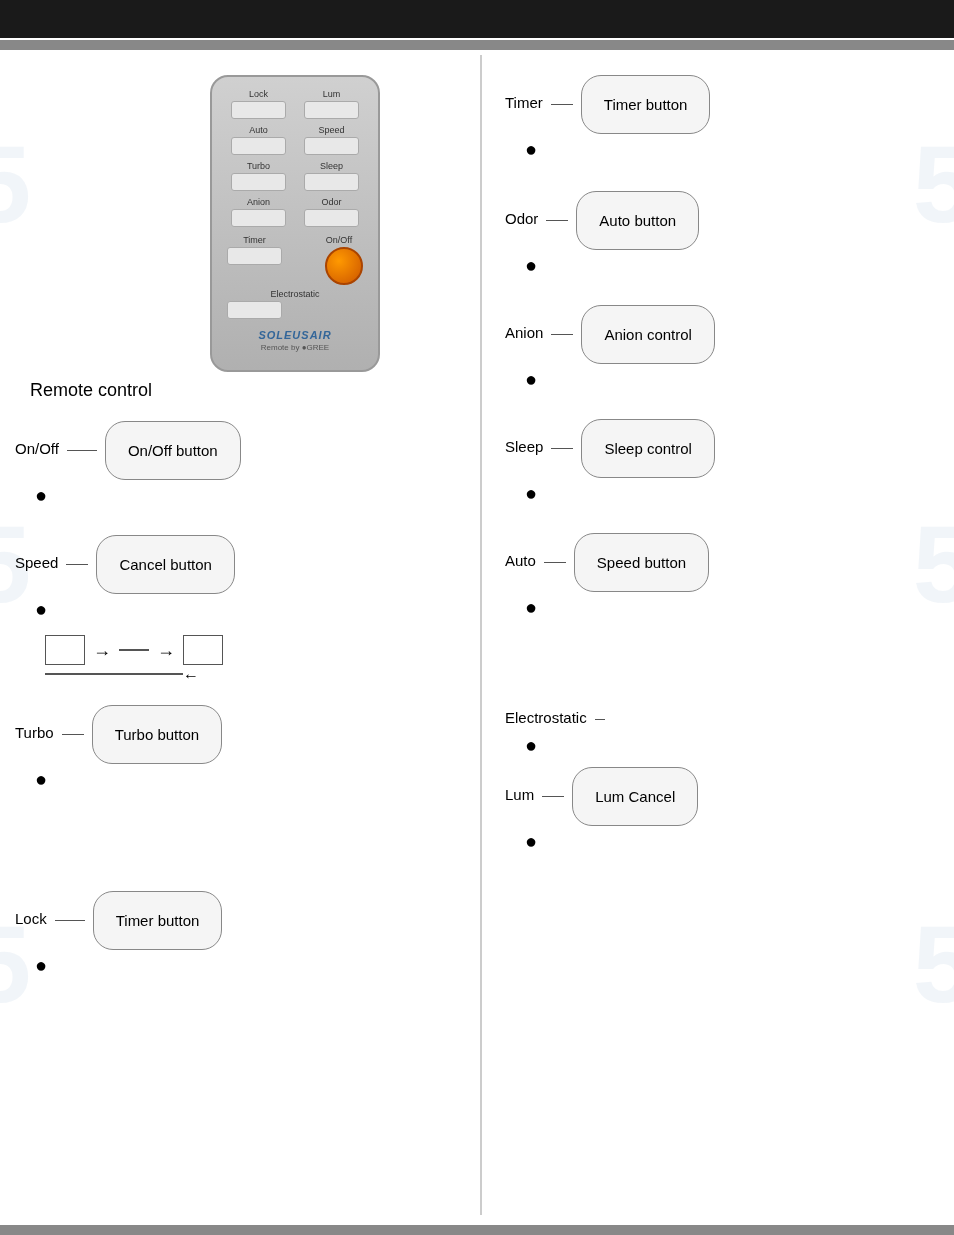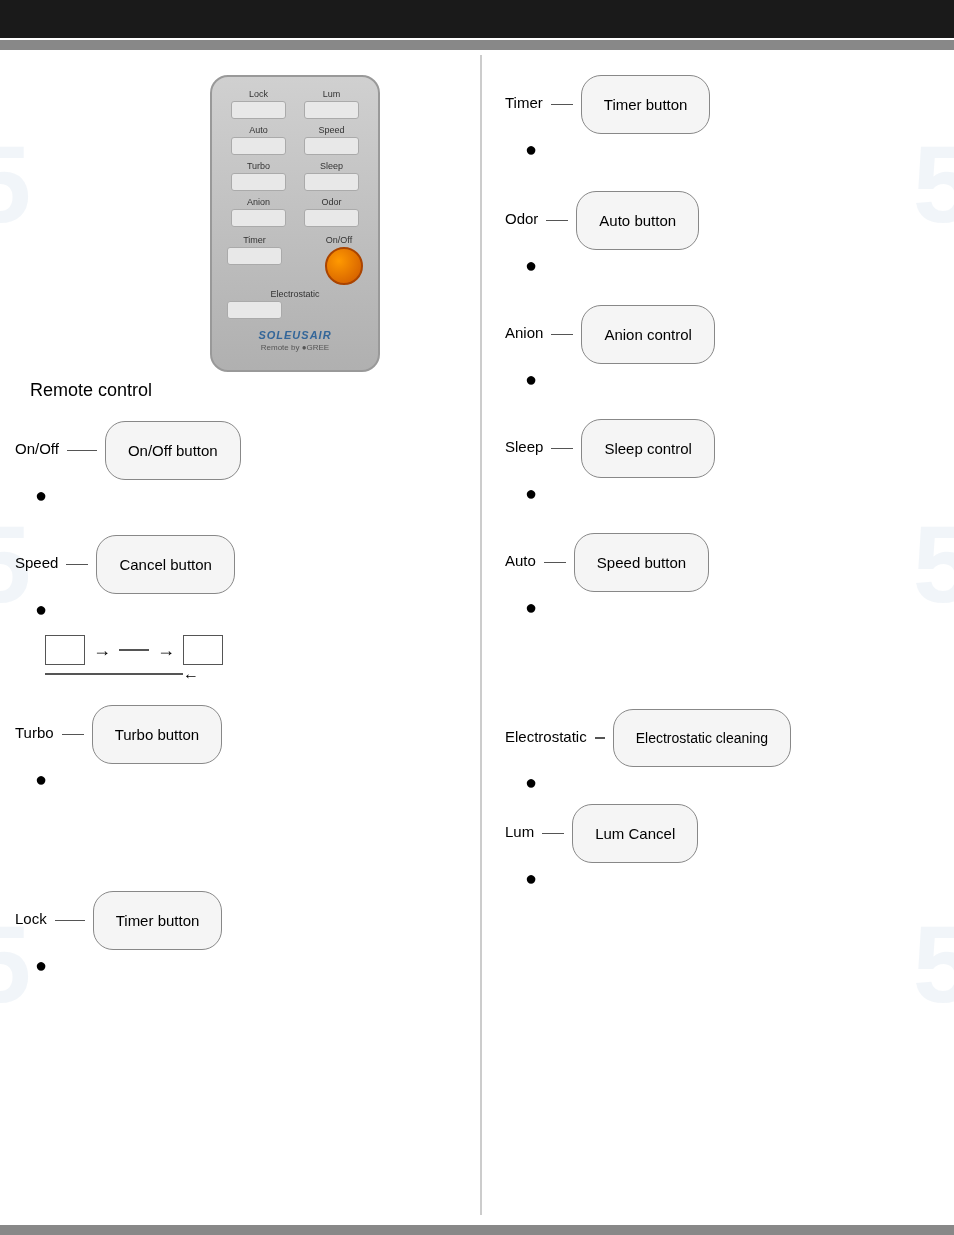--- a/index.html
+++ b/index.html
@@ -409,21 +409,20 @@
           <div style="width:22px; height:1.5px; background:#555;"></div>
           <span class="pill-btn">Speed button</span>
         </div>
         <span class="bullet">●</span>
       </div>
 
       <div class="right-item" style="margin-top:90px;">
         <div style="display:flex; align-items:center; gap:8px;">
           <span class="section-label">Electrostatic</span>
           <div style="width:10px; height:1.5px; background:#555;"></div>
-          <span class="pill-btn" style="font-size:14px;">Electrostatic cleaning</span>
         </div>
         <span class="bullet">●</span>
       </div>
 
       <div class="right-item" style="margin-top:10px;">
         <div style="display:flex; align-items:center; gap:8px;">
           <span class="section-label">Lum</span>
           <div style="width:22px; height:1.5px; background:#555;"></div>
           <span class="pill-btn">Lum Cancel</span>
         </div>

